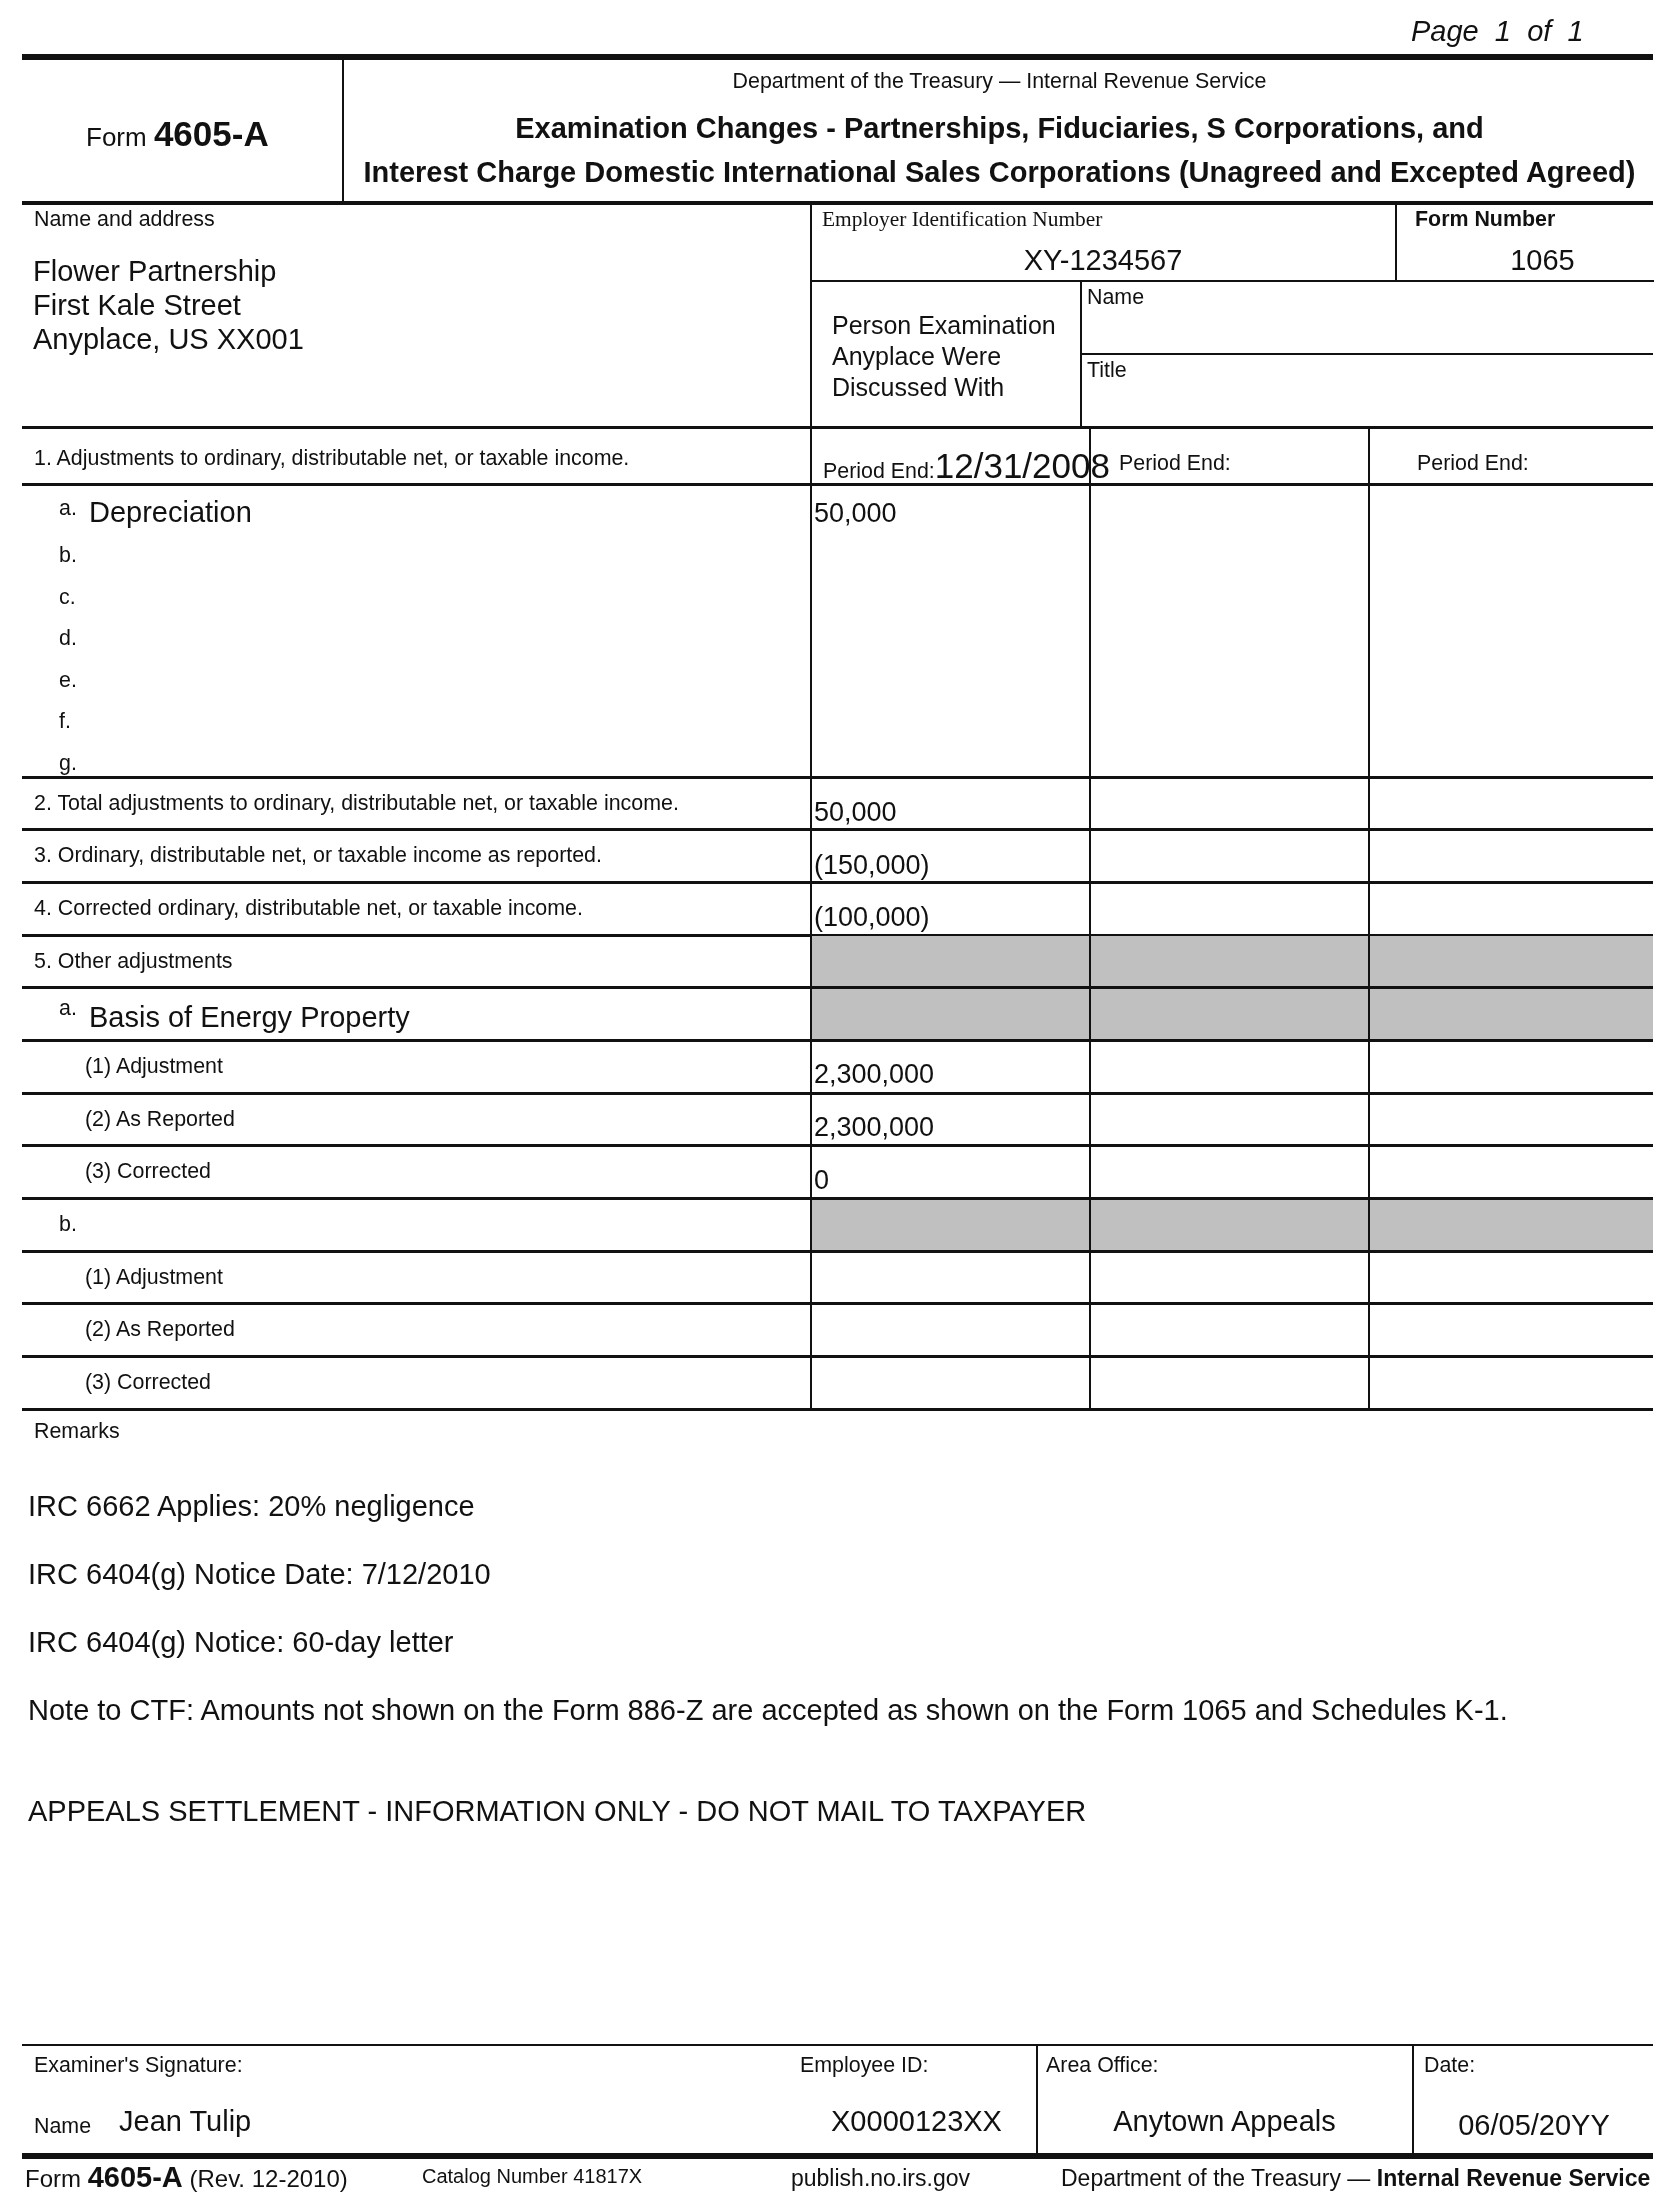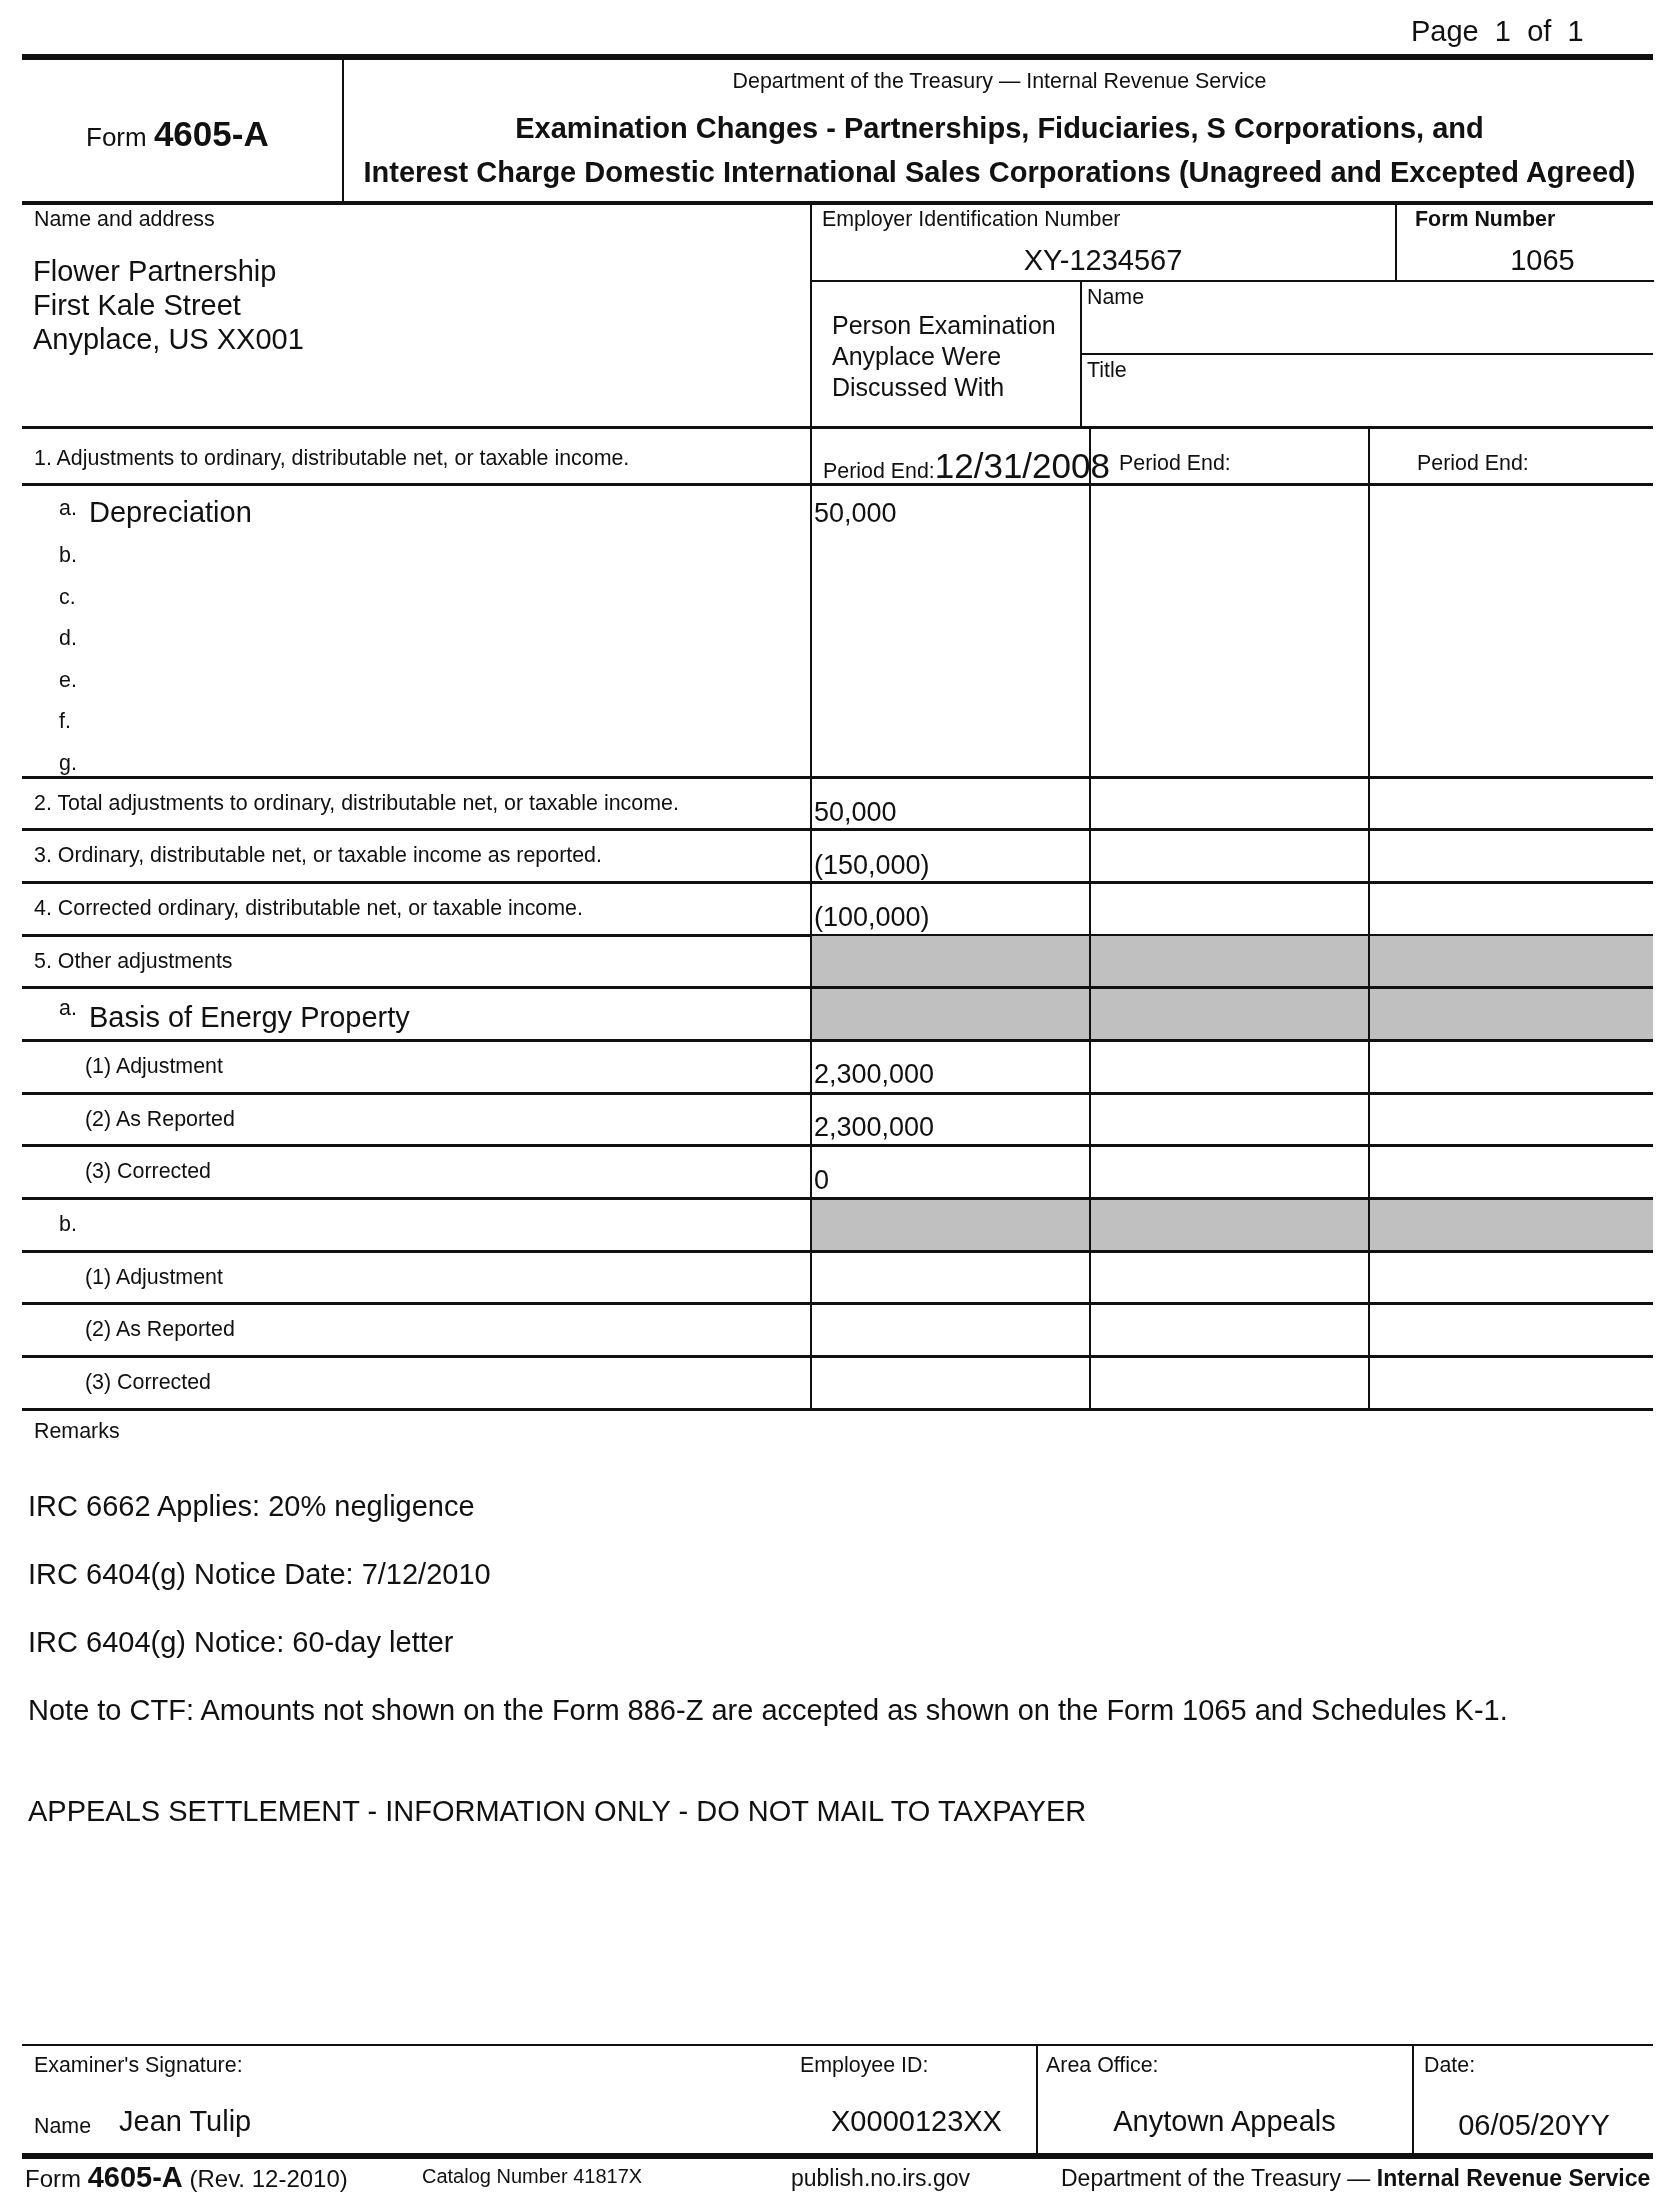--- a/index.html
+++ b/index.html
@@ -13,42 +13,42 @@
   .md { font-size:25px; }
   .lg { font-size:29px; }
   .b { font-weight:bold; }
   .r { }
   .c { text-align:center; }
   .shade { position:absolute; background:#c0c0c0; }
 </style>
 </head>
 <body>
 
-<div class="t md" style="left:1411px;top:15px;font-size:29px;">
+<div class="t md" style="left:1411px;top:15px;font-size:29px;font-style:italic;">
   <span>Page</span>&nbsp;&nbsp;<span>1</span>&nbsp;&nbsp;<span>of</span>&nbsp;&nbsp;<span>1</span>
 </div>
 
 <div class="hl" style="left:22.4px;top:54px;width:1631px;height:5.6px;"></div>
 <div class="vl" style="left:342px;top:58px;height:145px;"></div>
 <div class="t" style="left:86px;top:114px;font-size:26px;">
   <span>Form</span>
   <span class="b" style="font-size:35px;">4605-A</span>
 </div>
 <div class="t c sm" style="left:345px;top:69px;width:1309px;">Department of the Treasury — Internal Revenue Service</div>
 <div class="t c b" style="left:345px;top:112px;width:1309px;font-size:29px;">Examination Changes - Partnerships, Fiduciaries, S Corporations, and</div>
 <div class="t c b" style="left:345px;top:156px;width:1309px;font-size:29px;">Interest Charge Domestic International Sales Corporations (Unagreed and Excepted Agreed)</div>
 <div class="hl" style="left:22.4px;top:201px;width:1631px;height:3.7px;"></div>
 
 <div class="t sm" style="left:34px;top:207px;">Name and address</div>
 <div class="t lg" style="left:33px;top:255px;">Flower Partnership</div>
 <div class="t lg" style="left:33px;top:289px;">First Kale Street</div>
 <div class="t lg" style="left:33px;top:323px;">Anyplace, US XX001</div>
 
 <div class="vl" style="left:810px;top:203px;height:226px;"></div>
-<div class="t sm" style="left:822px;top:207px;">Employer Identification Number</div>
+<div class="t sm" style="left:822px;top:207px;font-family:Liberation Serif, serif;">Employer Identification Number</div>
 <div class="t c lg" style="left:811px;top:244px;width:584px;">XY-1234567</div>
 <div class="vl" style="left:1395px;top:203px;height:78px;"></div>
 <div class="t sm b" style="left:1415px;top:207px;">Form Number</div>
 <div class="t c lg" style="left:1414px;top:244px;width:257px;">1065</div>
 <div class="hl" style="left:811px;top:280px;width:843px;height:1.9px;"></div>
 
 <div class="t md" style="left:832px;top:310px;line-height:31px;">
   <div>Person Examination</div>
   <div>Anyplace Were</div>
   <div>Discussed With</div>

